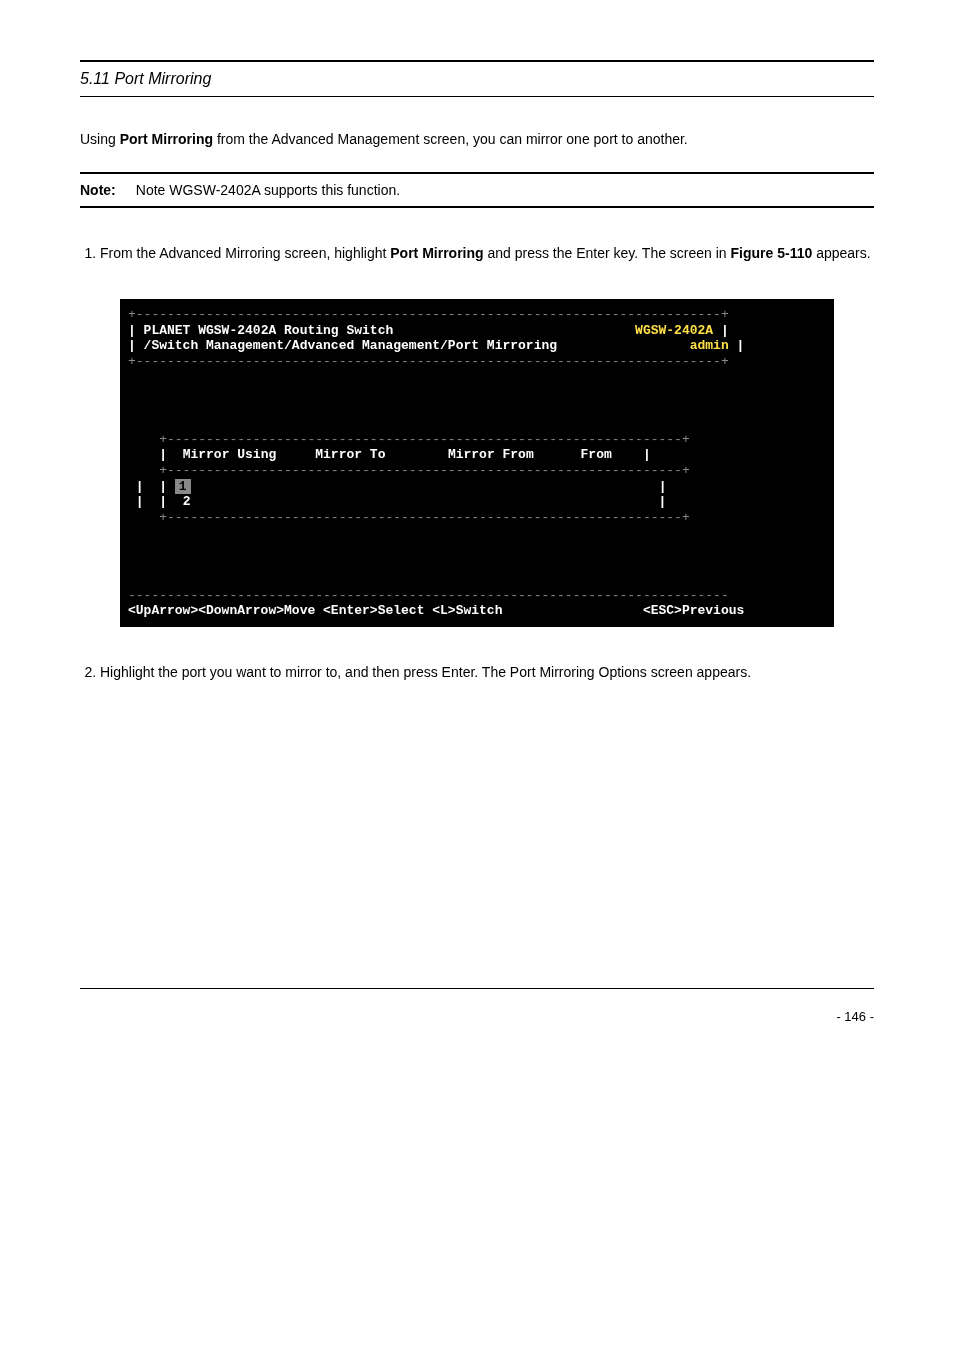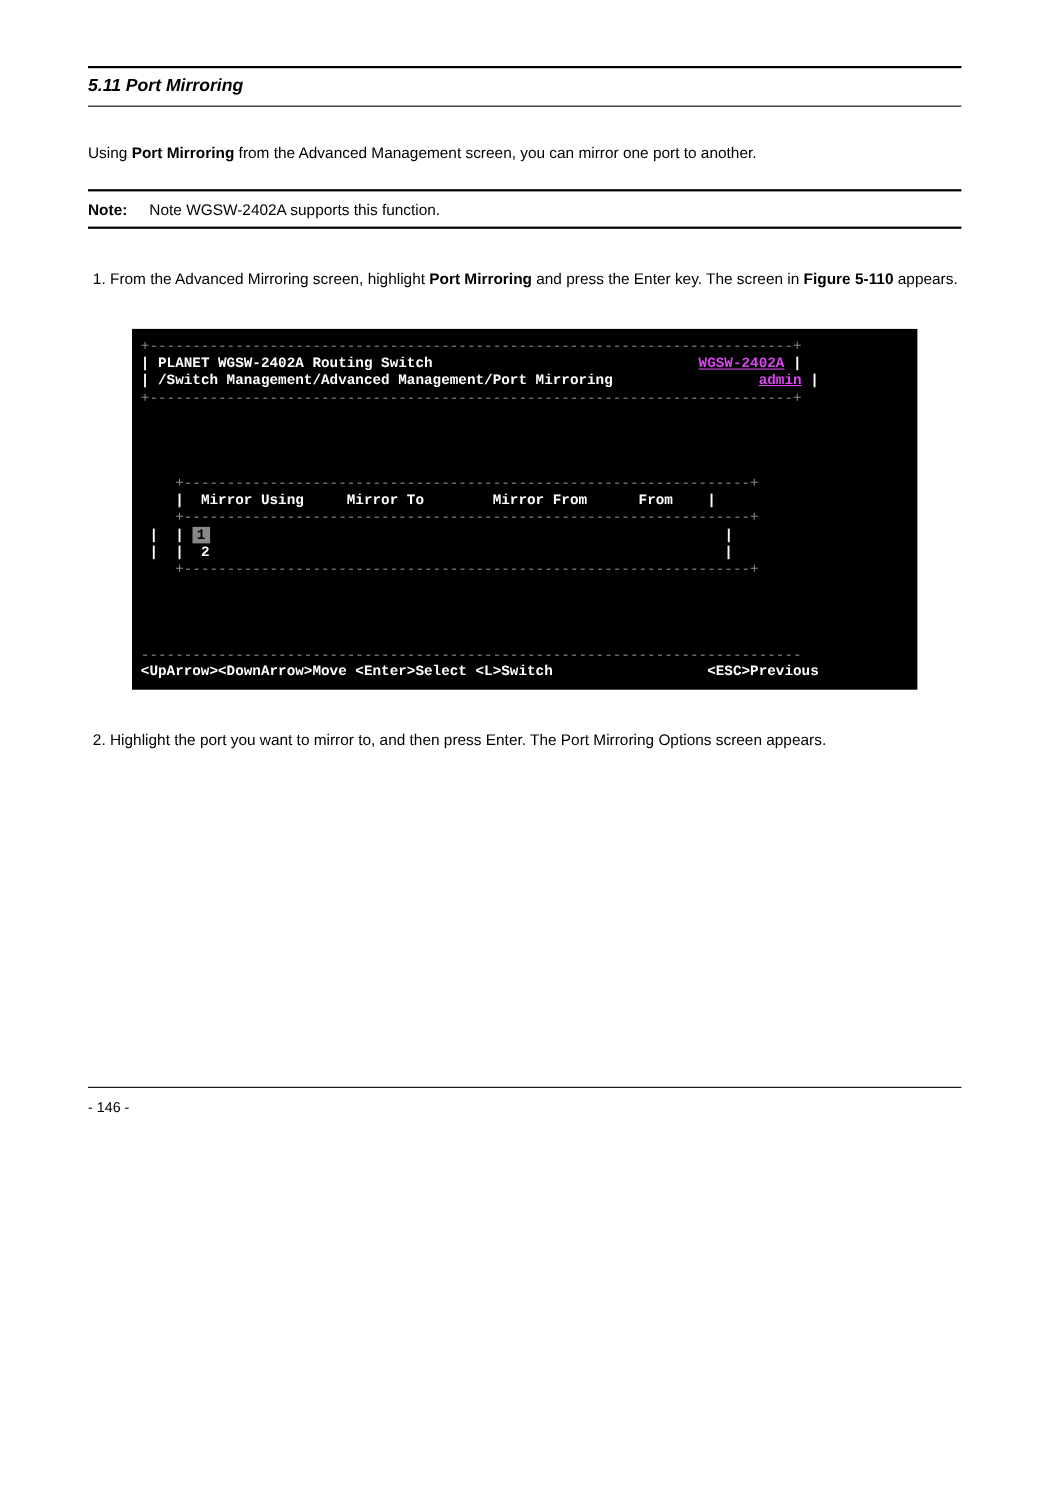--- a/index.html
+++ b/index.html
@@ -9,21 +9,21 @@
       font-size: 14px;
       color: #000;
     }
     .section-header {
       border-top: 2px solid #000;
       border-bottom: 1px solid #000;
       padding: 8px 0;
       margin-bottom: 30px;
     }
     .section-title {
-      font-weight: bold;
+      font-weight: normal;
       font-style: italic;
       font-size: 16px;
     }
     .paragraph {
       line-height: 1.8;
       margin-bottom: 20px;
     }
     .bold-inline {
       font-weight: bold;
     }
@@ -51,40 +51,39 @@
       background: #000;
       color: #aaa;
       font-family: 'Courier New', monospace;
       font-size: 13px;
       padding: 8px;
       margin: 10px 40px 30px 40px;
       line-height: 1.2;
       white-space: pre;
     }
     .terminal-header-right {
-      color: #d946ef;
+      color: #fde047;
       font-weight: bold;
-      text-decoration: underline;
     }
     .terminal-line {
       color: #888;
     }
     .terminal-bold {
       color: #fff;
       font-weight: bold;
     }
     .highlight-cell {
       background: #888;
       color: #000;
       padding: 0 4px;
     }
     .footer {
       border-top: 1px solid #000;
-      text-align: left;
-      padding-top: 10px;
+      text-align: right;
+      padding-top: 20px;
       margin-top: 300px;
       font-size: 13px;
     }
   </style>
 </head>
 <body>
 
 <div class="section-header">
   <span class="section-title">5.11 Port Mirroring</span>
 </div>

